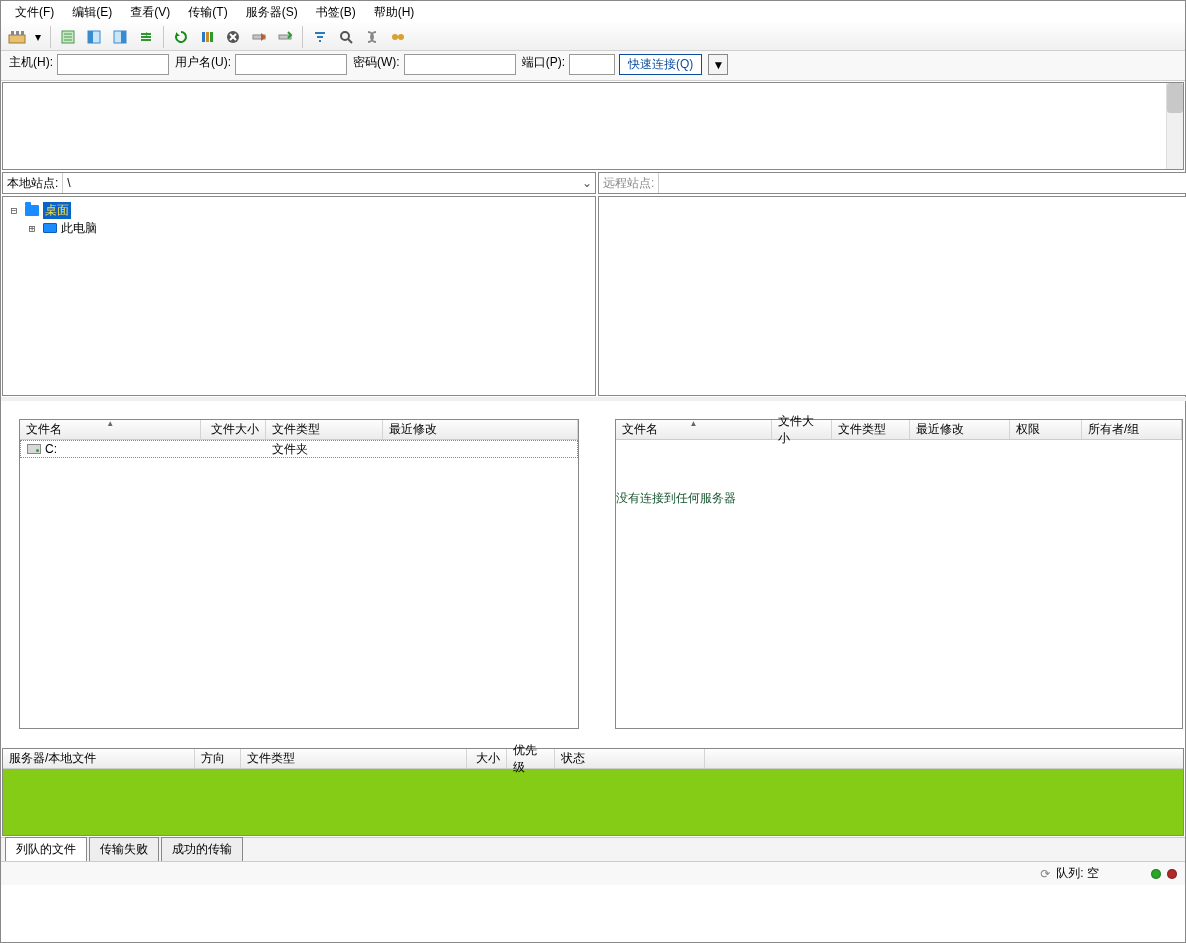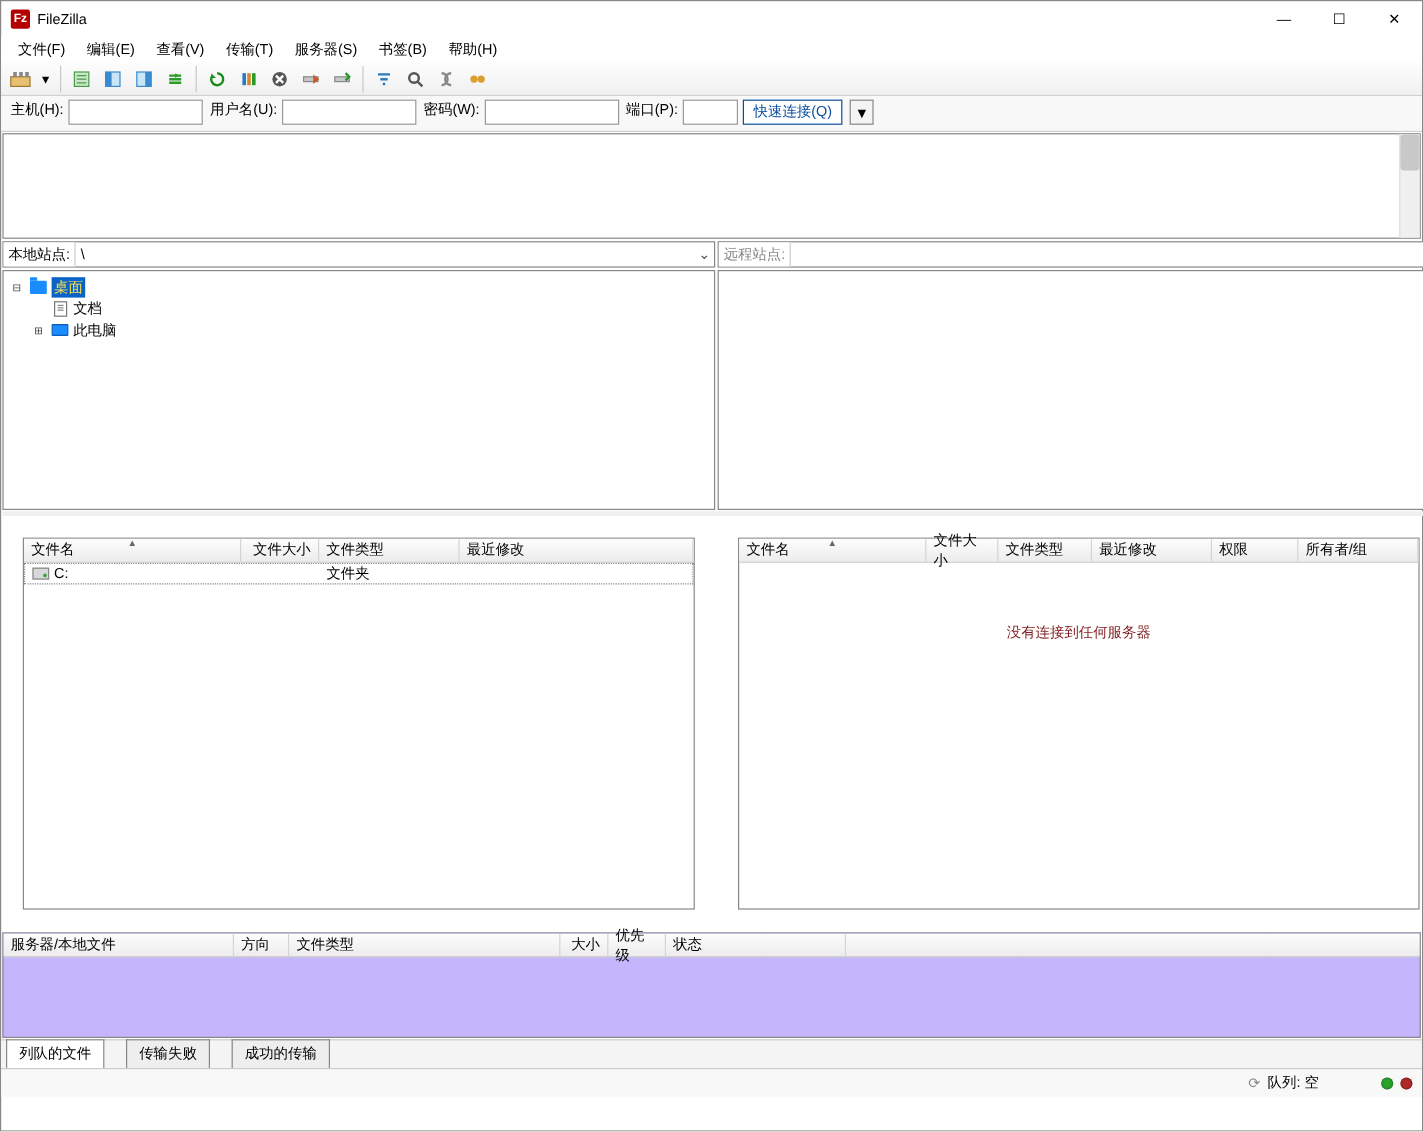--- a/index.html
+++ b/index.html
@@ -45,57 +45,43 @@
 .node-sel { background:#0a64c8; color:#fde047; padding:0 2px;}
 .listpane { border:1px solid #888; margin:18px; background:#fff; display:flex; flex-direction:column;}
 .listpane.left{ height:310px;} .listpane.right{height:310px;}
 .lhdr { height:20px; display:flex; background:linear-gradient(#fdfdfd,#ececec); border-bottom:1px solid #ccc;}
 .lhcol { border-right:1px solid #d4d4d4; padding:2px 6px; display:flex; align-items:center; position:relative;}
 .sortind{ position:absolute; left:50%; top:-1px; transform:translateX(-50%); font-size:8px; color:#666;}
 .lbody { flex:1; overflow:auto; position:relative;}
 .lrow { display:flex; height:18px; align-items:center; border:1px dotted #888;}
 .lcell { padding:0 6px; overflow:hidden; white-space:nowrap;}
 .statusline { height:18px; border:1px solid #888; margin:1px; padding:0 4px; display:flex; align-items:center; background:#fff;}
-.xferpane { border:1px solid #888; margin:1px; background:#c4b5fd; height:88px; display:flex; flex-direction:column;}
+.xferpane { border:1px solid #888; margin:1px; background:#84cc16; height:88px; display:flex; flex-direction:column;}
 .tabsbar { height:24px; display:flex; align-items:flex-end; padding:0 4px; background:#f4f4f4; border-top:1px solid #ccc;}
-.tab { padding:3px 10px; border:1px solid #888; border-bottom:none; background:#eee; margin-right:18px; }
+.tab { padding:3px 10px; border:1px solid #888; border-bottom:none; background:#eee; margin-right:2px; }
 .tab.active { background:#fff; }
 .statusbar { height:24px; display:flex; align-items:center; padding:0 8px; background:#f8f8f8; border-top:1px solid #ccc; gap:6px;}
 .statusbar .sp { flex:1;}
 .led { width:10px;height:10px;border-radius:50%; box-shadow:inset 0 0 2px rgba(0,0,0,.6);}
 .led.g{background:#2aa52a;} .led.r{background:#b02a2a;}
 .ic-folder{ width:14px;height:11px;background:#1a8cff;border-radius:1px;position:relative;}
 .ic-folder::before{content:"";position:absolute;top:-3px;left:0;width:6px;height:3px;background:#1a8cff;border-radius:1px 1px 0 0;}
 .ic-doc{width:11px;height:13px;background:#fff;border:1px solid #777;position:relative;}
 .ic-doc::after{content:"";position:absolute;top:2px;left:2px;right:2px;height:1px;background:#888;box-shadow:0 2px 0 #888,0 4px 0 #888;}
 .ic-pc{width:14px;height:10px;background:#1a8cff;border:1px solid #0a5db8;border-radius:1px;}
 .ic-drv{width:14px;height:10px;background:#d8d8d8;border:1px solid #888;position:relative;}
 .ic-drv::after{content:"";position:absolute;right:1px;bottom:1px;width:3px;height:3px;background:#3a9c3a;border-radius:50%;}
-.nomsg{ position:absolute; left:0; right:0; top:50px; text-align:center; color:#7f1d1d;}
+.nomsg{ position:absolute; left:0; right:0; top:50px; color:#14532d;}
 svg{display:block;}
 </style>
 </head>
 <body>
 
 <div class="window">
 
-  <div class="titlebar">
-    <div class="icon">Fz</div>
-    <div class="title">FileZilla</div>
-    <div class="spacer"></div>
-    <div class="winbtn">
-        <span>—</span>
-      </div>
-    <div class="winbtn">
-        <span>☐</span>
-      </div>
-    <div class="winbtn close">
-        <span>✕</span>
-      </div>
-  </div>
 
   <div class="menubar" id="menubar">
       <div class="mitem">文件(F)</div>
       <div class="mitem">编辑(E)</div>
       <div class="mitem">查看(V)</div>
       <div class="mitem">传输(T)</div>
       <div class="mitem">服务器(S)</div>
       <div class="mitem">书签(B)</div>
       <div class="mitem">帮助(H)</div>
     </div>
@@ -224,27 +210,20 @@
       <div class="treepane left">
         <div class="tree" id="ltree">
             <div class="tnode" style="padding-left: 0px;">
               <div class="tw">⊟</div>
               <div class="ticon">
                 <div class="ic-folder"></div>
               </div>
               <span class="node-sel">桌面</span>
             </div>
             <div class="tnode" style="padding-left: 18px;">
-              <div class="tw"></div>
-              <div class="ticon">
-                <div class="ic-doc"></div>
-              </div>
-              <span>文档</span>
-            </div>
-            <div class="tnode" style="padding-left: 18px;">
               <div class="tw">⊞</div>
               <div class="ticon">
                 <div class="ic-pc"></div>
               </div>
               <span>此电脑</span>
             </div>
           </div>
       </div>
       <div class="hgap"></div>
       <div class="listpane left">

